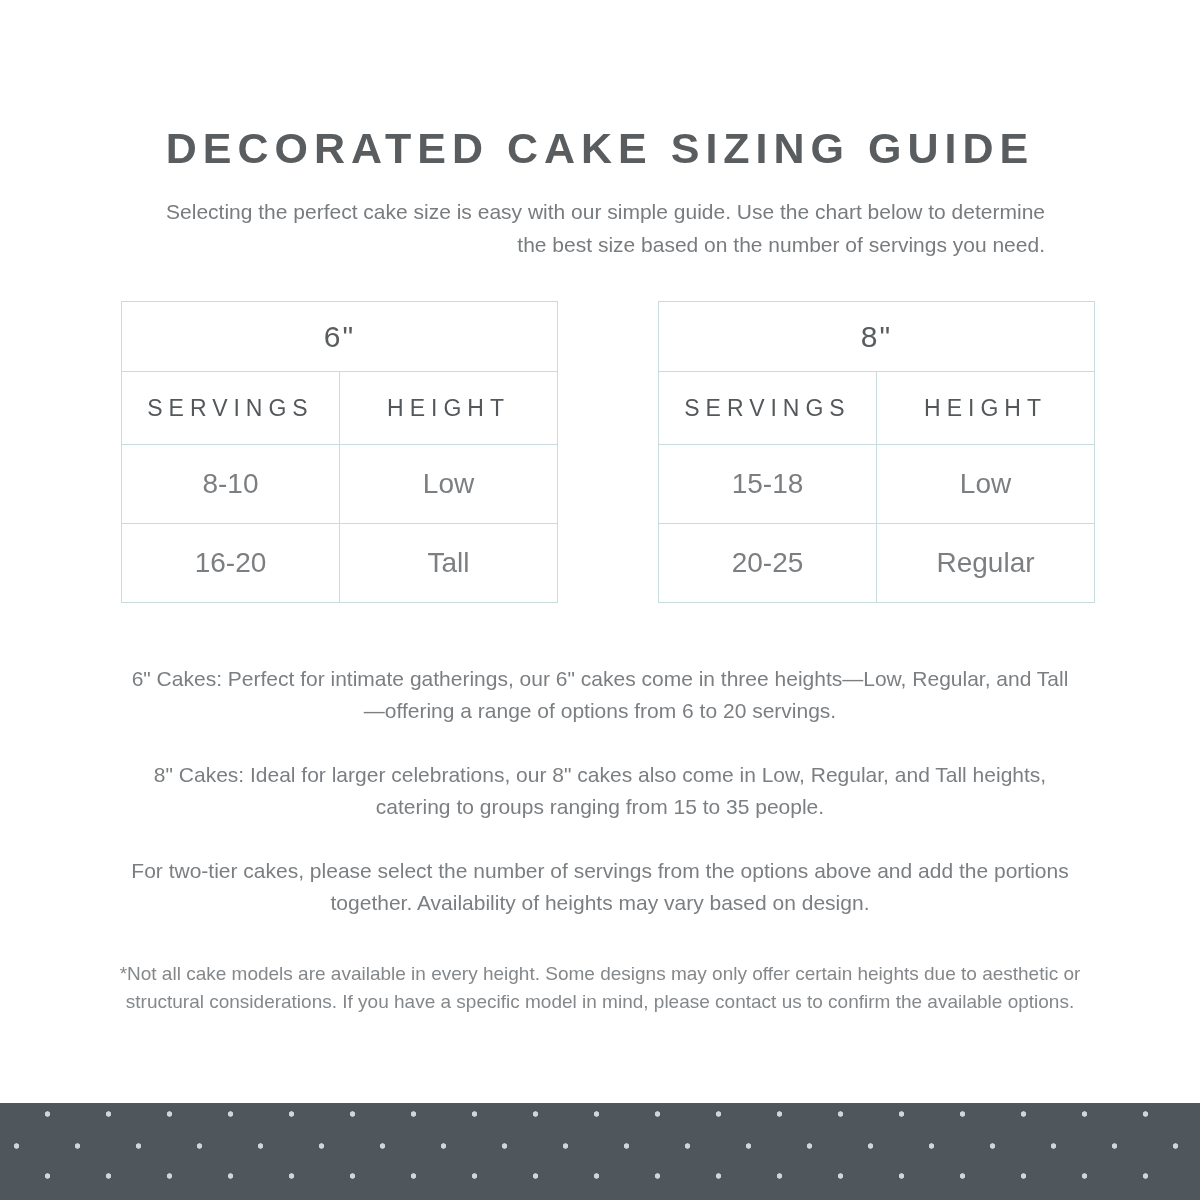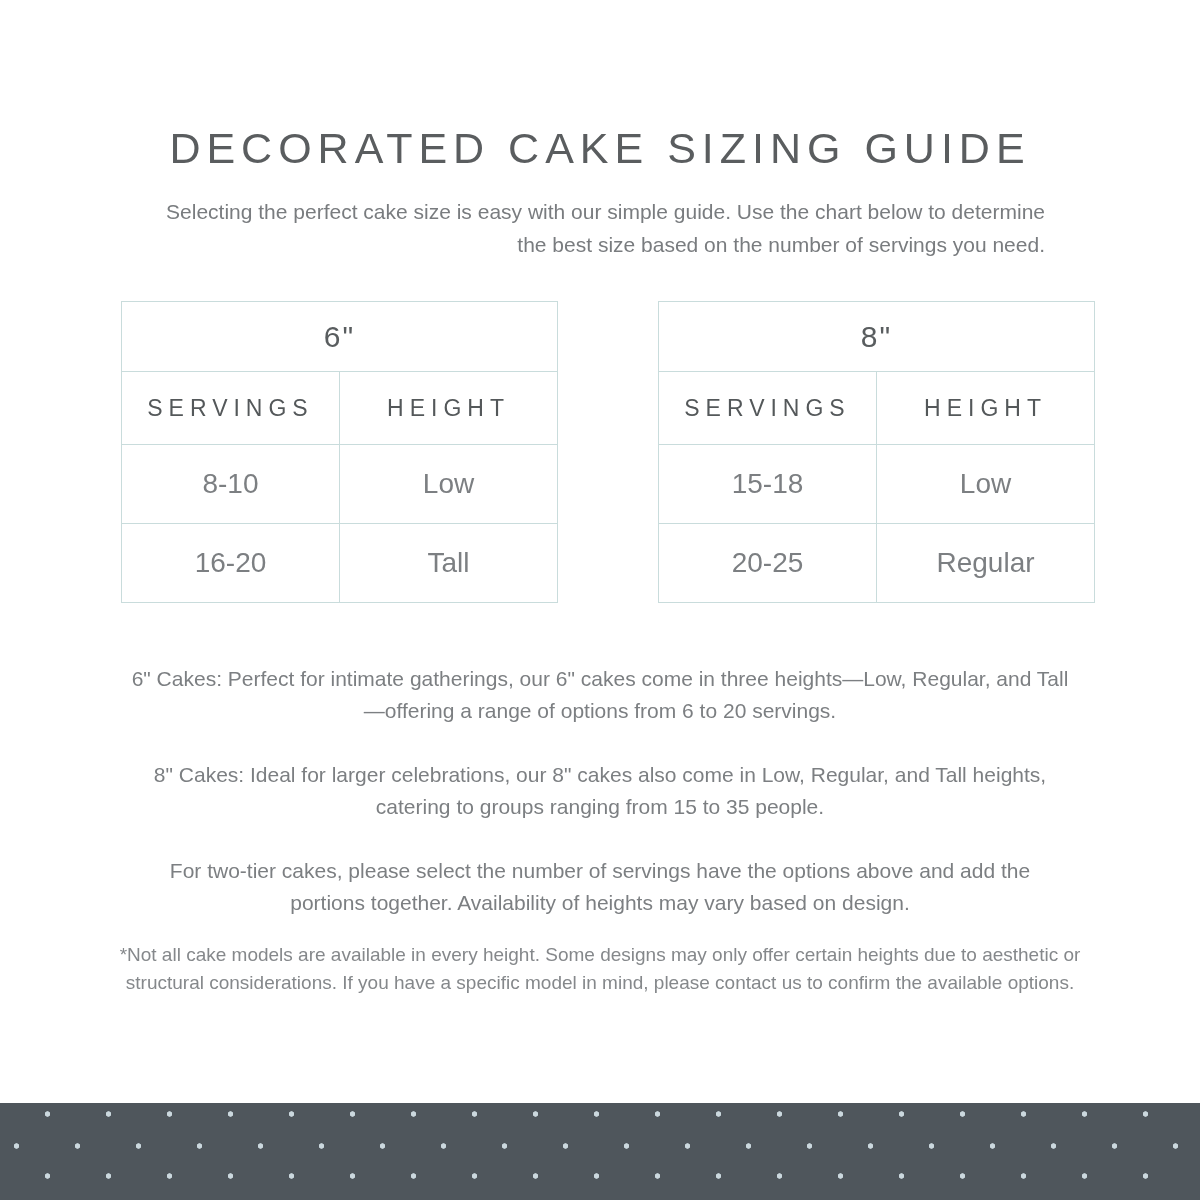--- a/index.html
+++ b/index.html
@@ -11,21 +11,21 @@
     overflow: hidden;
     background: #ffffff;
     font-family: "Liberation Sans", sans-serif;
   }
 
   .page-title {
     margin: 0;
     padding-top: 125px;
     text-align: center;
     font-size: 43px;
-    font-weight: 400;
+    font-weight: 700;
     letter-spacing: 6px;
     line-height: 46px;
     color: #5a5d5f;
   }
 
   .subtitle {
     width: 890px;
     margin: 24px auto 0;
     text-align: right;
     font-size: 21px;
@@ -76,21 +76,21 @@
     text-align: center;
     font-size: 21px;
     line-height: 32px;
     color: #7c7f82;
   }
   .para-first { margin-top: 60px; }
   .para-next  { margin-top: 32px; }
 
   .footnote {
     width: 995px;
-    margin: 22px auto 0;
+    margin: 41px auto 0;
     text-align: center;
     font-size: 19px;
     line-height: 28px;
     color: #85888b;
   }
 
   .dotted-footer {
     position: absolute;
     left: 0;
     bottom: 0;
@@ -155,17 +155,17 @@
         <td class="data-cell">20-25</td>
         <td class="data-cell">Regular</td>
       </tr>
     </tbody>
   </table>
 
 </div>
 
 <p class="para para-first">6" Cakes: Perfect for intimate gatherings, our 6" cakes come in three heights—Low, Regular, and Tall—offering a range of options from 6 to 20 servings.</p>
 <p class="para para-next">8" Cakes: Ideal for larger celebrations, our 8" cakes also come in Low, Regular, and Tall heights, catering to groups ranging from 15 to 35 people.</p>
-<p class="para para-next">For two-tier cakes, please select the number of servings have the options above and add the portions together. Availability of heights may vary based on design.</p>
+<p class="para para-next">For two-tier cakes, please select the number of servings from the options above and add the portions together. Availability of heights may vary based on design.</p>
 
 <p class="footnote">*Not all cake models are available in every height. Some designs may only offer certain heights due to aesthetic or structural considerations. If you have a specific model in mind, please contact us to confirm the available options.</p>
 
 <div class="dotted-footer"></div>
 
 </body></html>

